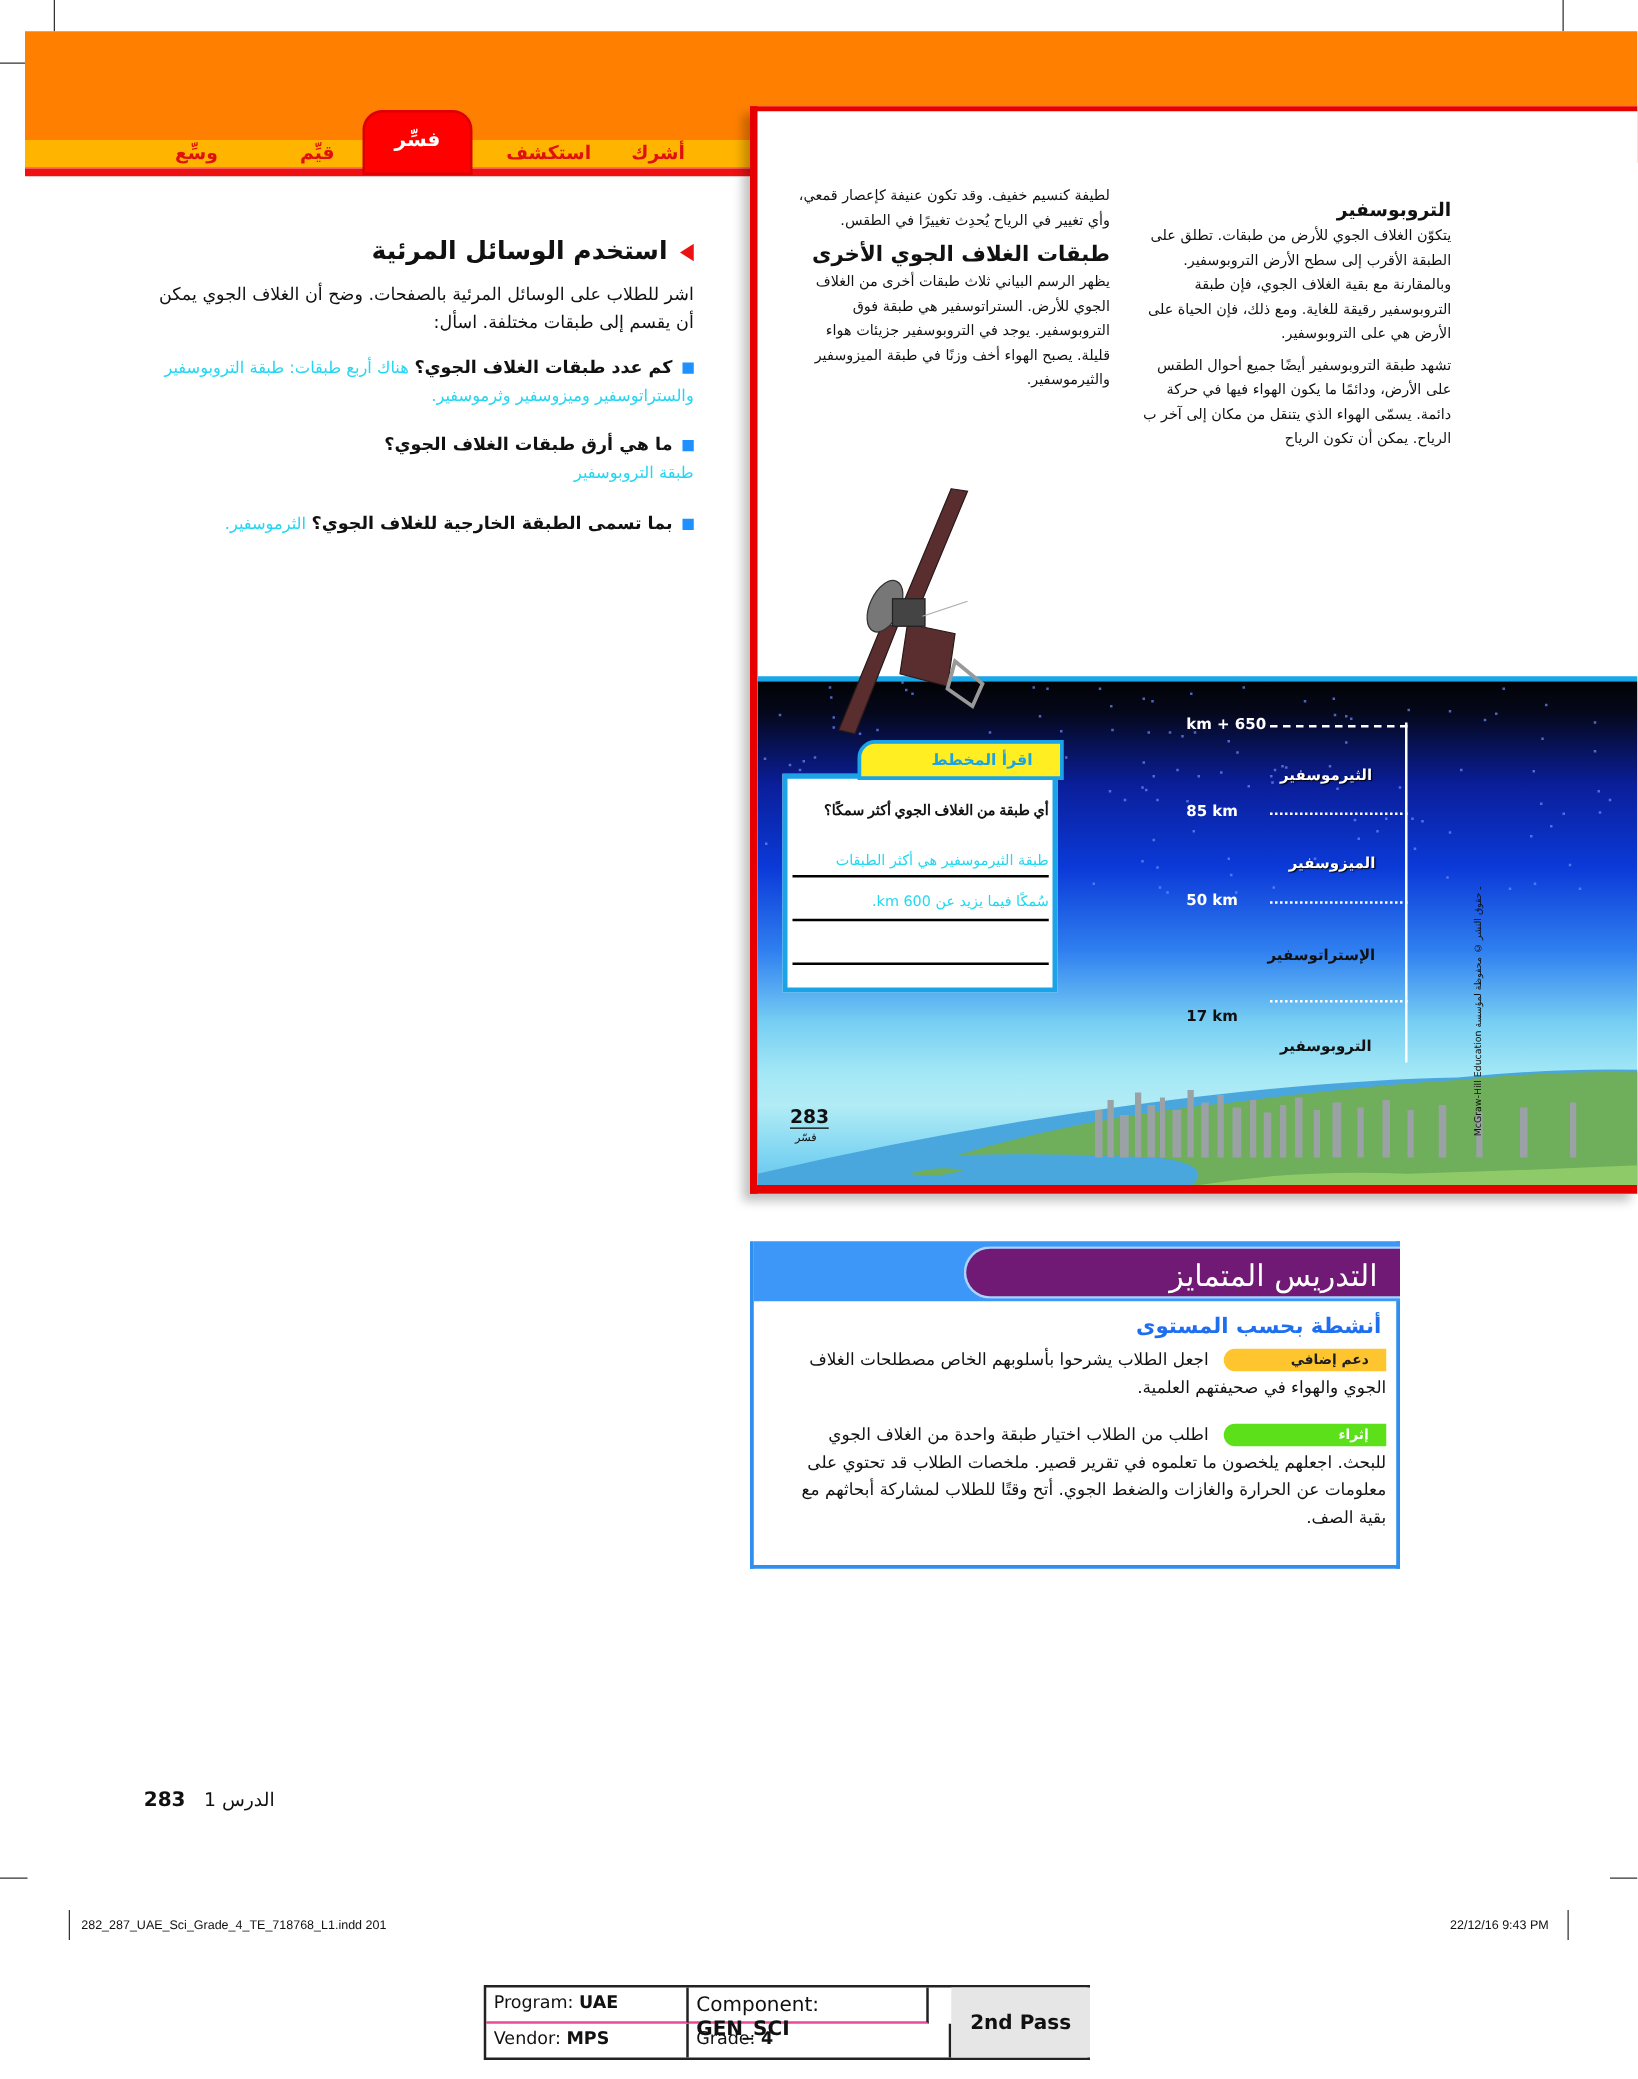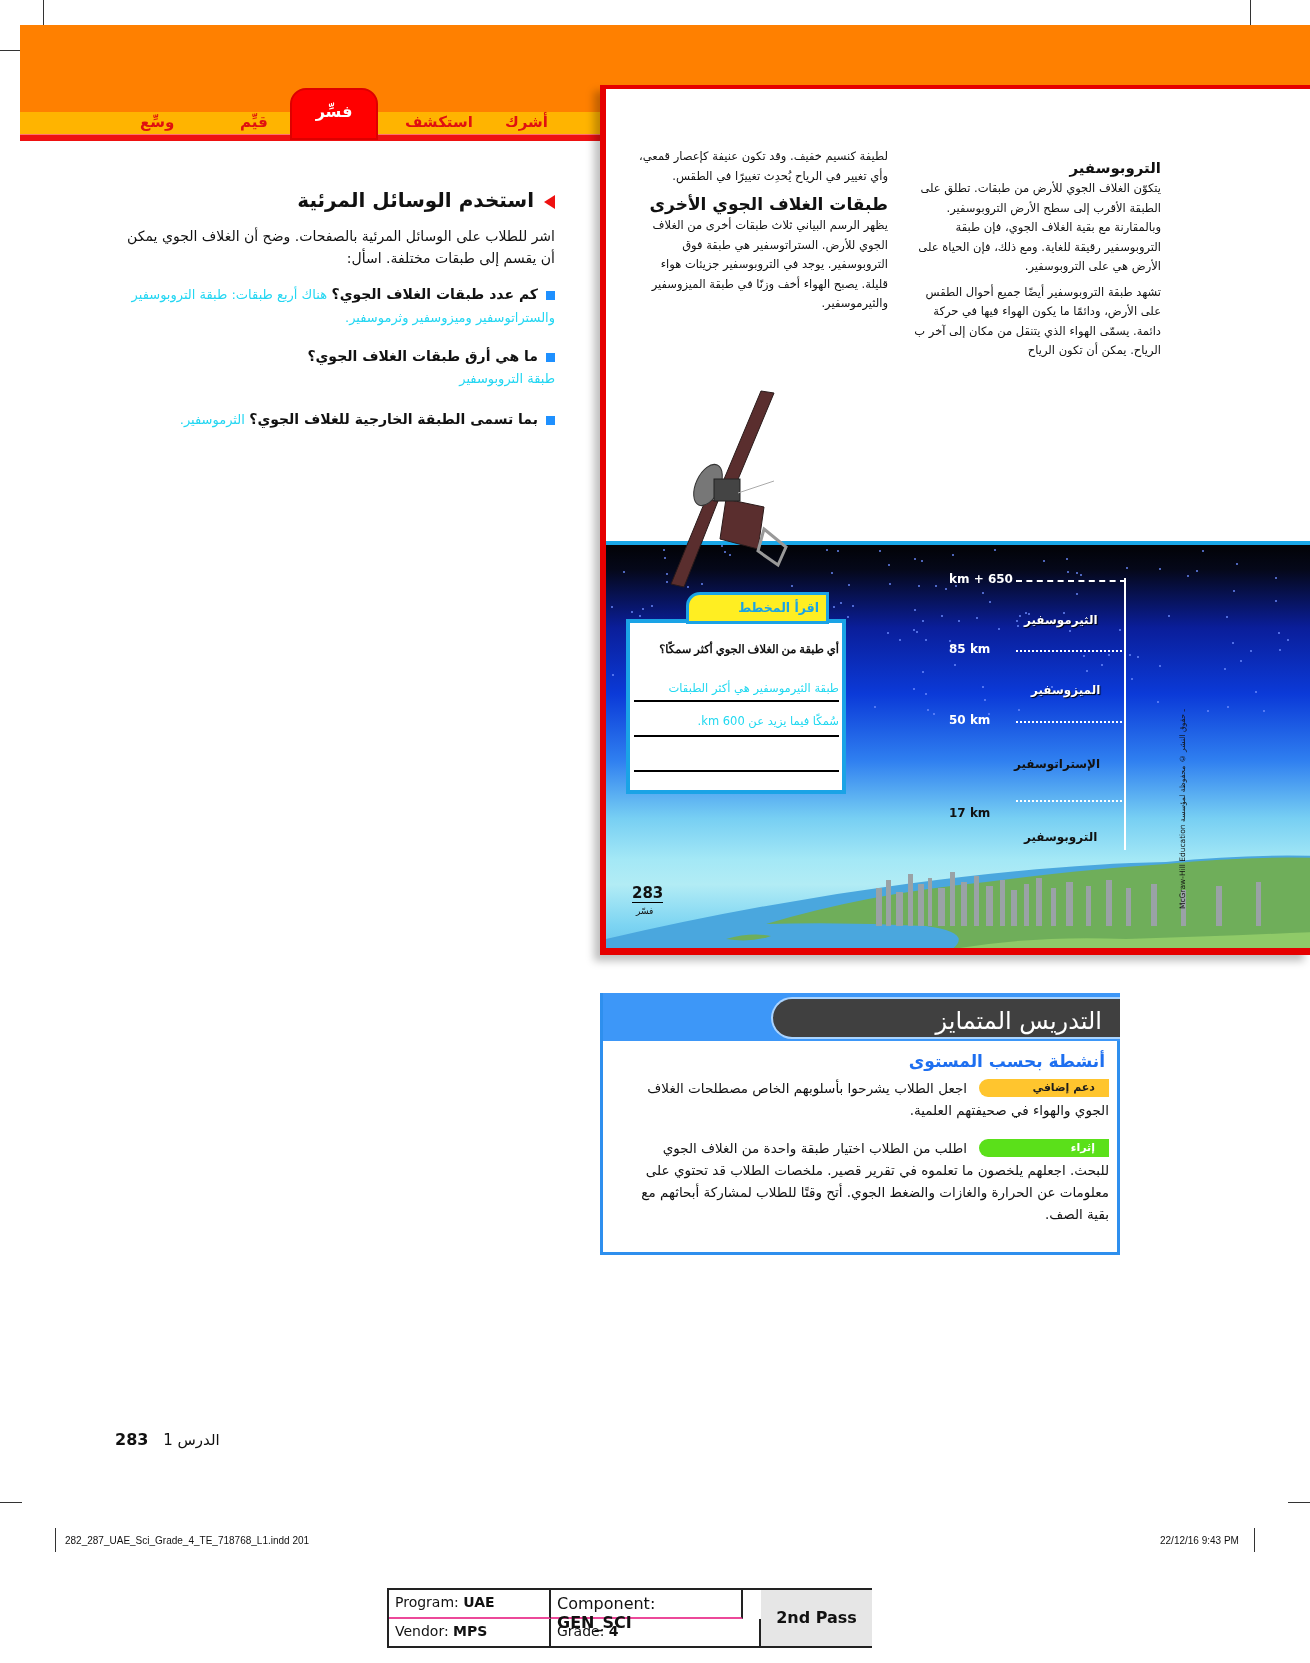--- a/index.html
+++ b/index.html
@@ -30,21 +30,21 @@
   .land { position: absolute; left: 0; bottom: 0; width: 710px; height: 115px; }
 
   .layer-label { position: absolute; color: #fff; font-weight: bold; font-size: 12px; direction: rtl; text-shadow: 1px 1px 1px #000; }
   .layer-label.dark { color: #111; text-shadow: none; }
   .km-label { position: absolute; color: #fff; font-size: 12px; font-weight: bold; }
   .km-label.dark { color: #111; }
   .dotline { position: absolute; height: 0; border-top: 2px dotted #fff; }
   .vline { position: absolute; width: 2px; background: #fff; }
 
   .readbox { position: absolute; left: 20px; top: 530px; width: 220px; height: 175px; background: #fff; border: 4px solid #1aa3e6; }
-  .readtitle { position: absolute; left: 80px; top: 503px; width: 143px; height: 32px; background: #ffee22; border: 3px solid #1aa3e6; border-radius: 14px 0 0 0; direction: rtl; text-align: right; padding: 5px 7px 0 0; font-size: 12.5px; font-weight: bold; color: #1aa3e6; }
+  .readtitle { position: absolute; left: 80px; top: 503px; width: 165px; height: 32px; background: #ffee22; border: 3px solid #1aa3e6; border-radius: 14px 0 0 0; direction: rtl; text-align: right; padding: 5px 22px 0 0; font-size: 12.5px; font-weight: bold; color: #1aa3e6; }
   .readq { position: absolute; left: 28px; top: 553px; width: 205px; direction: rtl; text-align: right; font-size: 11.5px; font-weight: bold; line-height: 15px; font-family: Liberation Serif, serif; }
   .readline { position: absolute; left: 28px; width: 205px; border-top: 2px solid #000; }
   .reada { position: absolute; left: 28px; width: 205px; direction: rtl; text-align: right; font-size: 11.5px; color: #20d8f0; }
 
   .sp-pagenum { position: absolute; left: 26px; top: 795px; font-size: 15px; font-weight: bold; border-bottom: 1.5px solid #000; }
   .sp-pagelabel { position: absolute; left: 30px; top: 817px; font-size: 9px; }
   .credit { position: absolute; left: 572px; top: 590px; width: 12px; height: 230px; writing-mode: vertical-rl; transform: rotate(180deg); font-size: 7.5px; color: #111; white-space: nowrap; }
 
   
   .tc { position: absolute; left: 115px; width: 440px; direction: rtl; text-align: right; }
@@ -52,21 +52,21 @@
   .tc-arrow { display: inline-block; width: 0; height: 0; border-top: 7px solid transparent; border-bottom: 7px solid transparent; border-right: 11px solid #ee1111; margin-left: 10px; vertical-align: middle; }
   .tc-body { top: 225px; font-size: 14px; line-height: 22px; }
   .q { position: absolute; left: 115px; width: 440px; direction: rtl; text-align: right; font-size: 14px; line-height: 22px; }
   .q .bullet { display: inline-block; width: 9px; height: 9px; background: #1e90ff; margin-left: 8px; vertical-align: middle; }
   .q .ques { font-weight: bold; }
   .q .ans { color: #22d6f2; font-size: 13px; }
 
   
   .di { position: absolute; left: 600px; top: 993px; width: 520px; height: 262px; border: 3px solid #2e8fee; border-top: none; background: #fff; }
   .di-head { position: absolute; left: 0; top: 0; width: 517px; height: 48px; background: #3d97f8; }
-  .di-pill { position: absolute; left: 168px; top: 4px; width: 349px; height: 42px; background: #404040; border-radius: 22px 0 0 22px; border: 2px solid #aad4ff; border-right: none; }
+  .di-pill { position: absolute; left: 168px; top: 4px; width: 349px; height: 42px; background: #701a75; border-radius: 22px 0 0 22px; border: 2px solid #aad4ff; border-right: none; }
   .di-title { position: absolute; right: 18px; top: 8px; color: #fff; font-size: 24px; direction: rtl; }
   .di-sub { position: absolute; right: 12px; top: 58px; direction: rtl; font-size: 17px; font-weight: bold; color: #1e6ff0; }
   .di-tag { position: absolute; right: 8px; height: 18px; width: 130px; border-radius: 10px 0 0 10px; direction: rtl; text-align: right; padding-right: 14px; font-size: 11px; font-weight: bold; line-height: 18px; }
   .di-tag.y { background: #ffc52e; color: #1d1d1d; }
   .di-tag.g { background: #5be01a; color: #fff; }
   .di-text { position: absolute; left: 20px; right: 8px; direction: rtl; text-align: right; font-size: 13.5px; line-height: 22px; }
   .di-text .indent { display: inline-block; width: 142px; }
 
   .lesson { position: absolute; left: 115px; top: 1430px; font-size: 15px; direction: ltr; }
   .lesson b { font-size: 16px; margin-right: 10px; }

